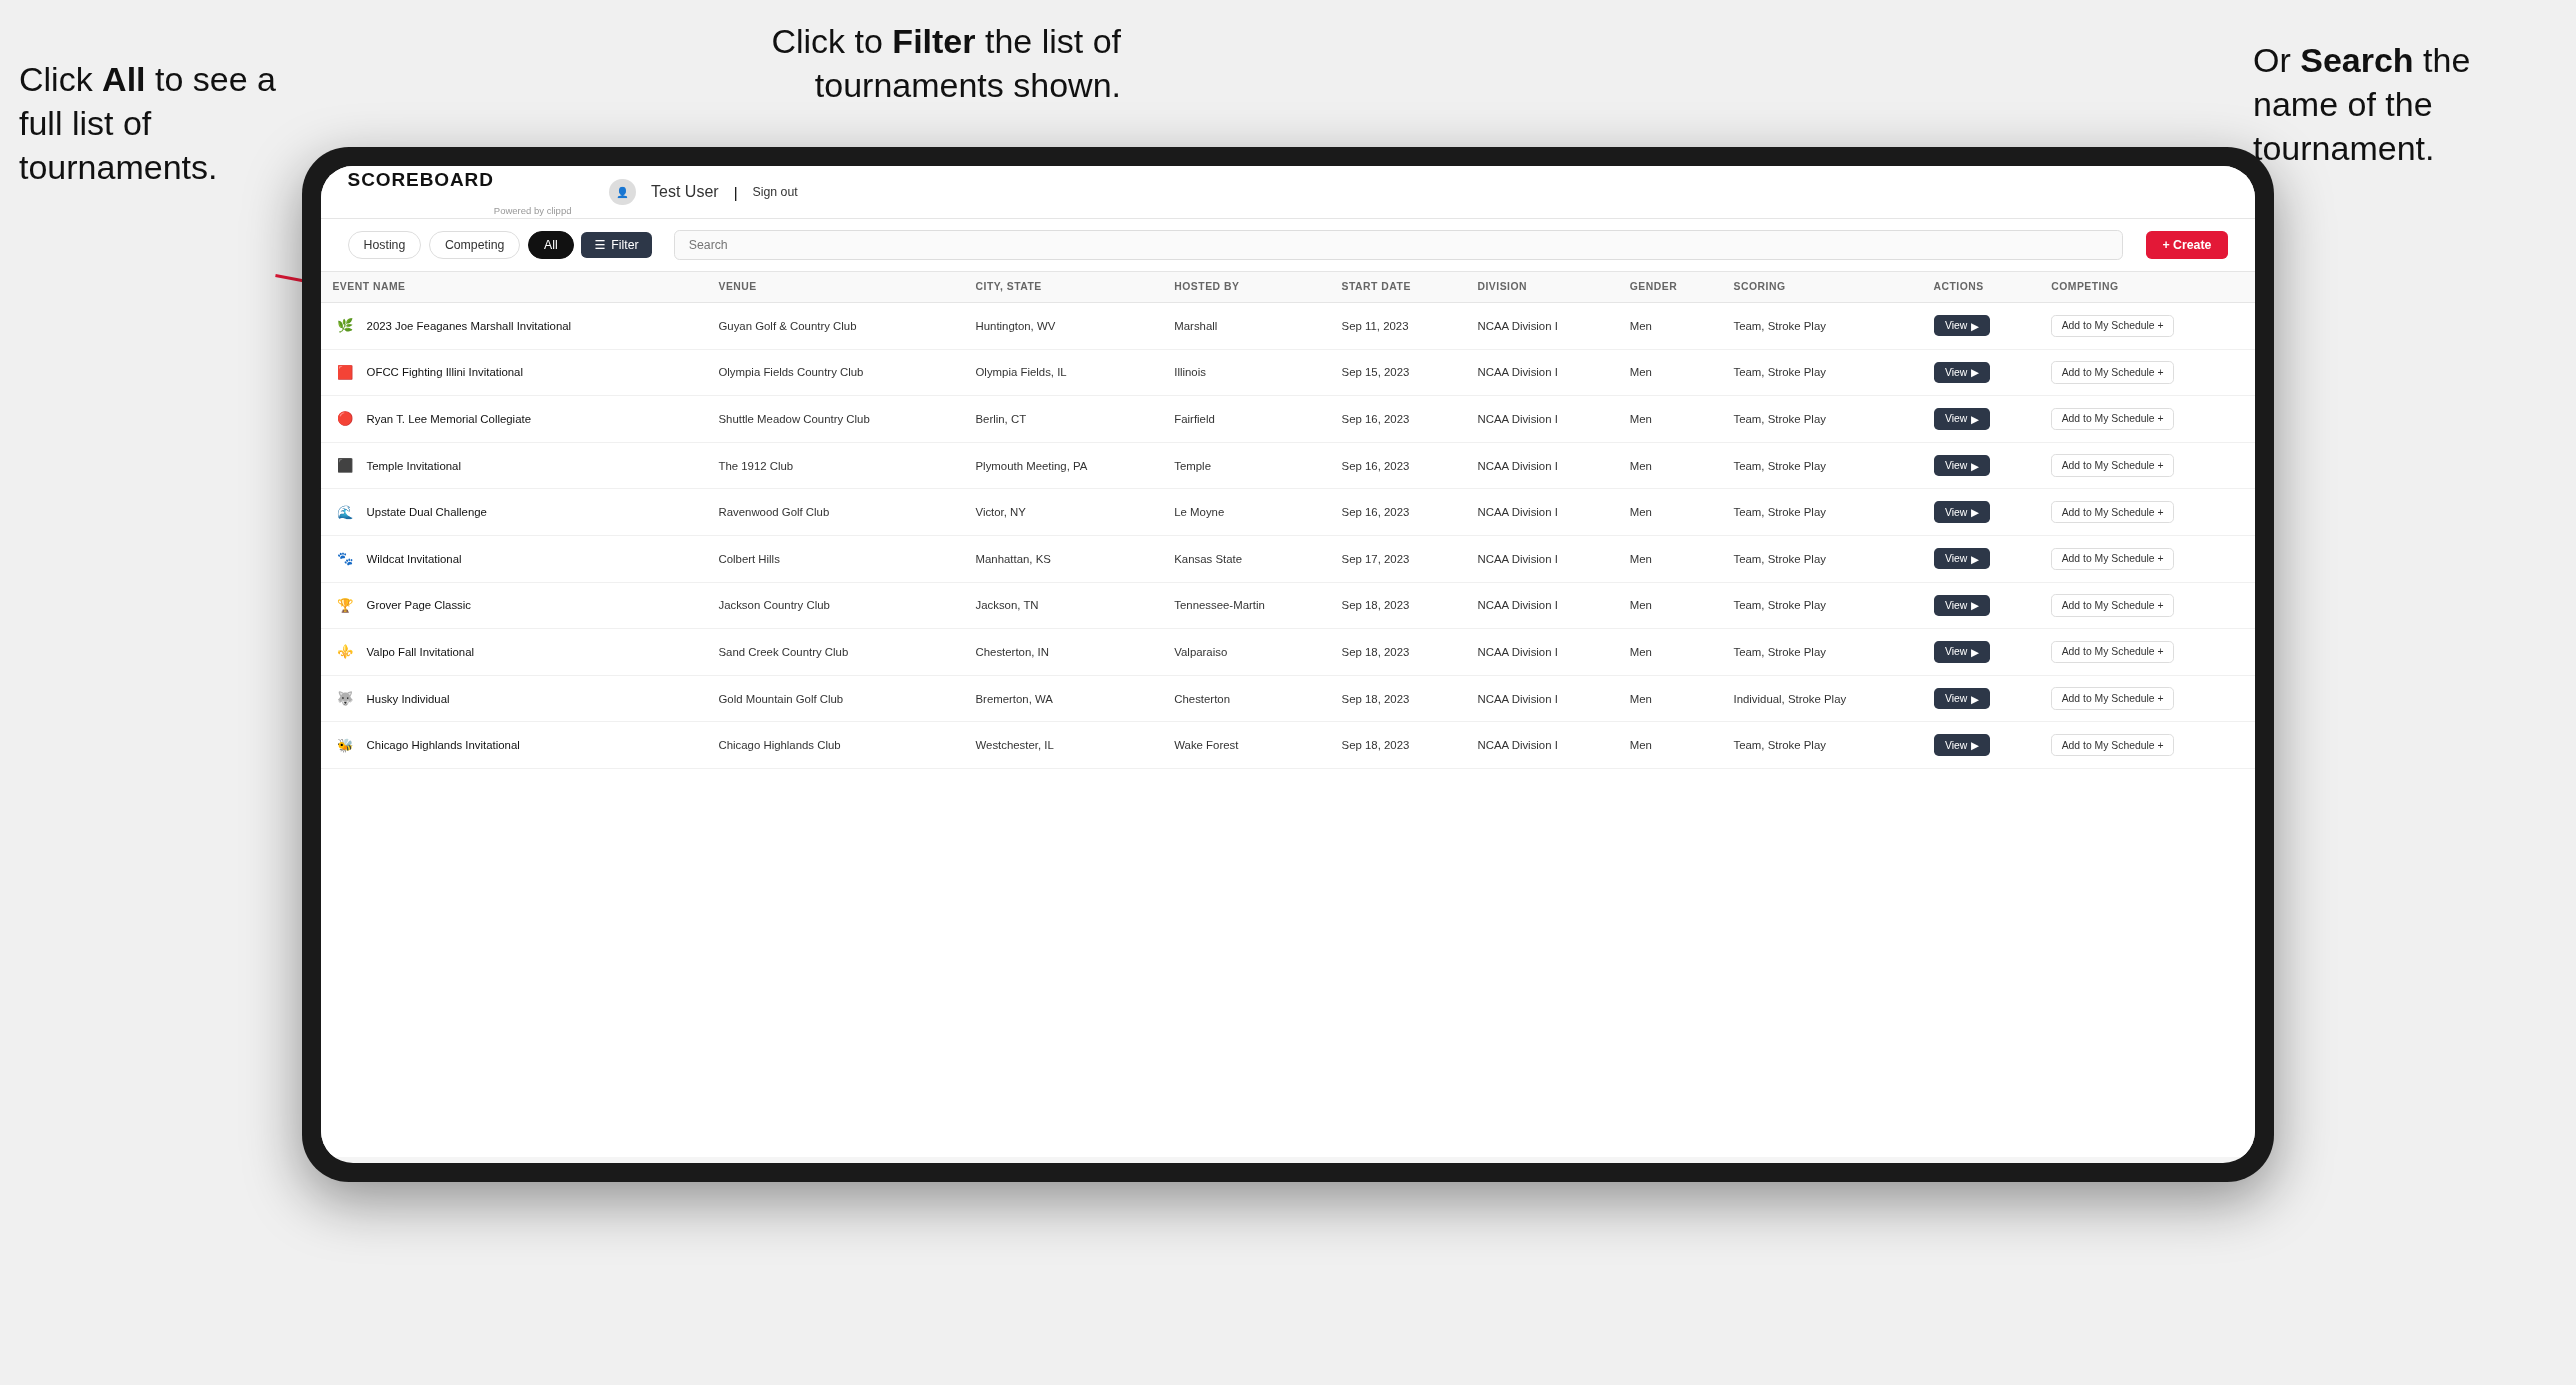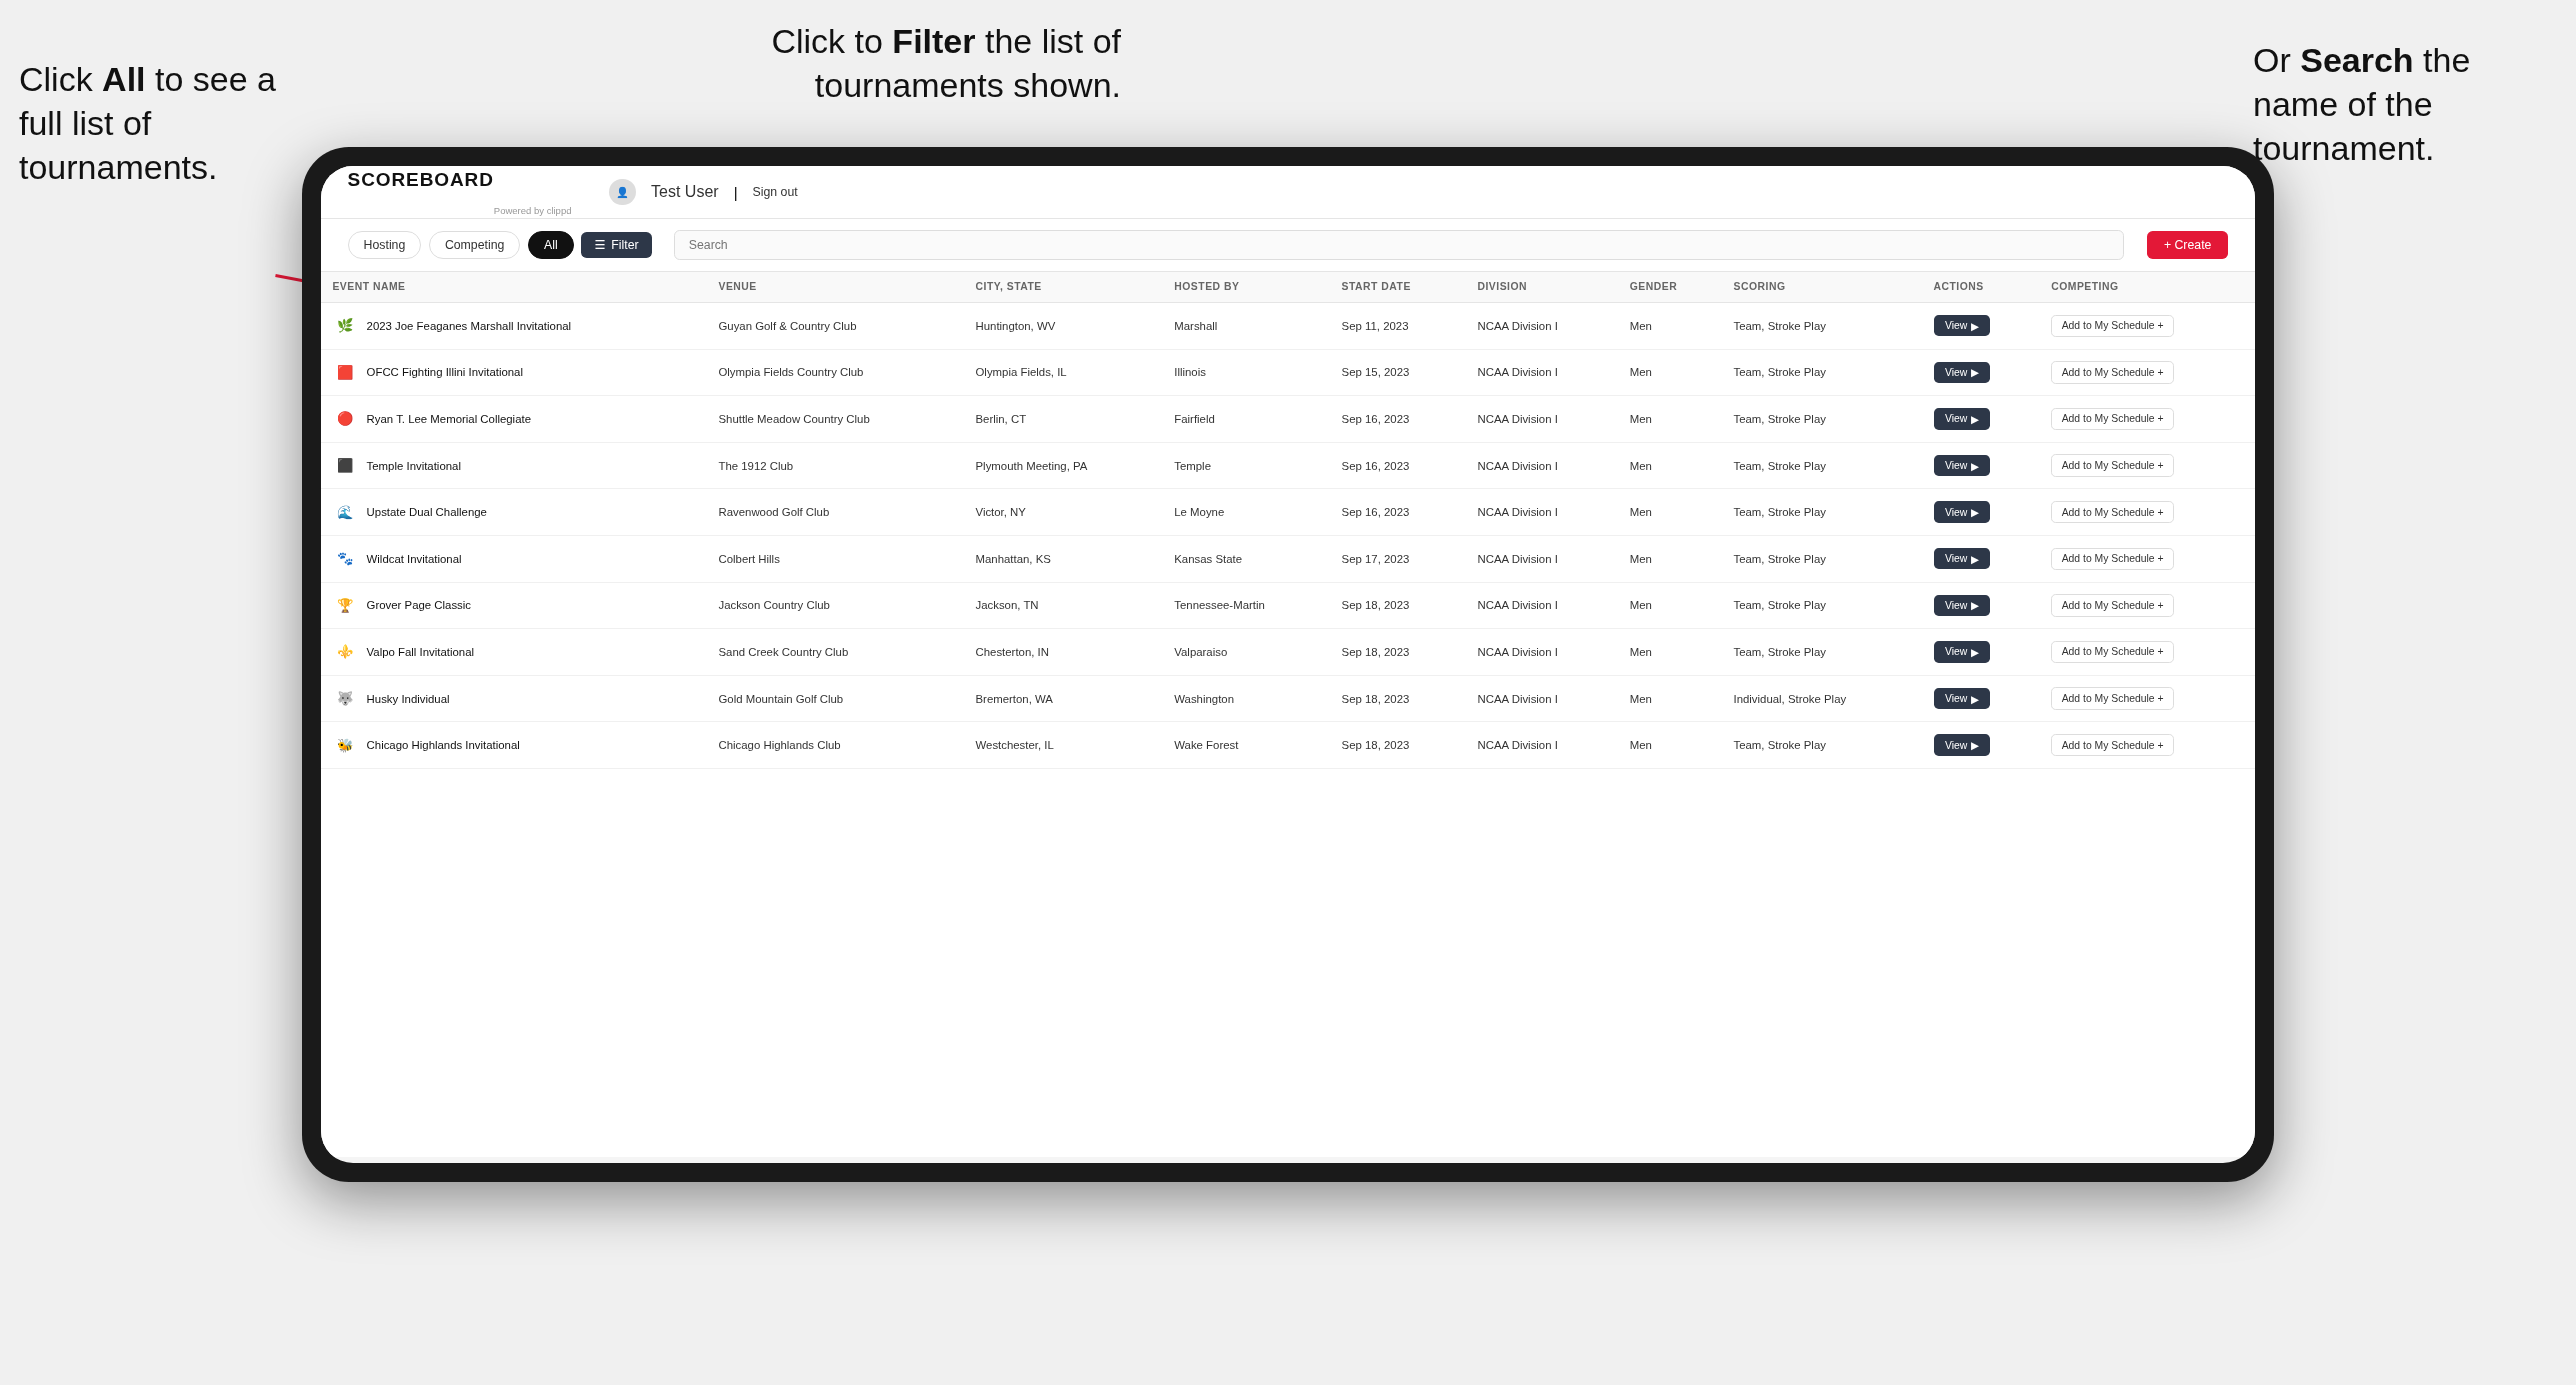--- a/index.html
+++ b/index.html
@@ -172,21 +172,21 @@
       background: #fafafa;
       color: #999;
     }
     .create-btn {
       padding: 6.6px 17px;
       background: #e31837;
       color: #fff;
       border: none;
       border-radius: 5.7px;
       font-size: 12.3px;
-      font-weight: 400;
+      font-weight: 700;
       cursor: pointer;
     }
 
     
     .table-container {
       overflow-y: auto;
       height: calc(100% - 112px);
       background: #fff;
     }
     table {
@@ -543,21 +543,21 @@
   </tr>
             <tr>
     <td>
       <div class="event-name-cell">
         <div class="team-logo">🐺</div>
         <span class="event-name-text">Husky Individual</span>
       </div>
     </td>
     <td>Gold Mountain Golf Club</td>
     <td>Bremerton, WA</td>
-    <td>Washington</td>
+    <td>Chesterton</td>
     <td>Sep 18, 2023</td>
     <td>NCAA Division I</td>
     <td>Men</td>
     <td>Individual, Stroke Play</td>
     <td>
       <button class="view-btn">
         View <span>▶</span>
       </button>
     </td>
     <td>

